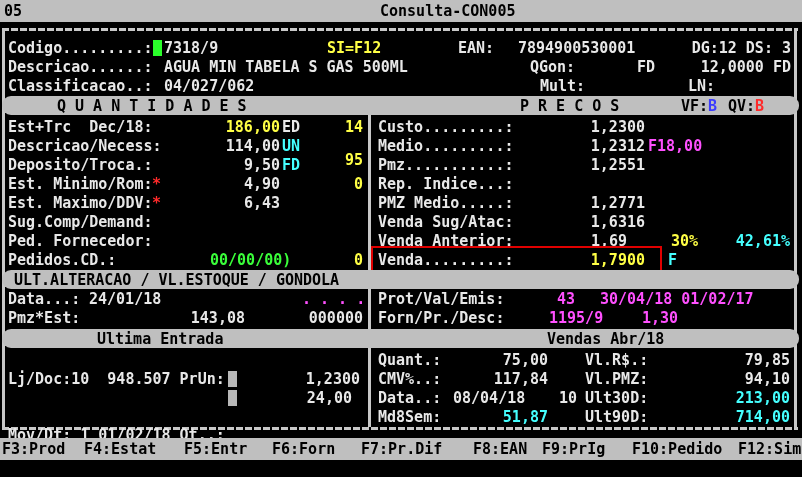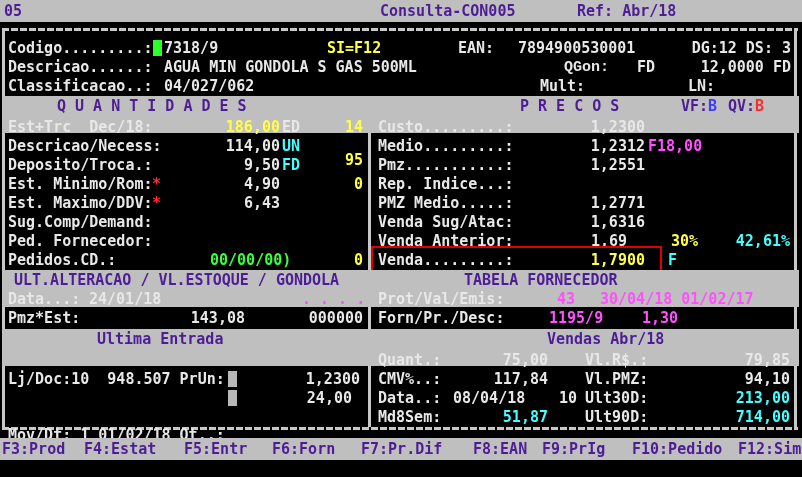--- a/index.html
+++ b/index.html
@@ -3,63 +3,62 @@
 <meta charset="utf-8">
 <style>
   html,body{margin:0;padding:0;background:#000;}
   .screen{
     position:relative;width:802px;height:477px;background:#000;overflow:hidden;
     font-family:"DejaVu Sans Mono", "Liberation Mono", monospace;
     font-size:15px;font-weight:bold;line-height:19px;
   }
   .s{position:absolute;white-space:pre;color:#e8e8e8;}
   .y{color:#ffff45;} .c{color:#45ffff;} .g{color:#3aff3a;} .m{color:#ff50ff;}
-  .rd{color:#ff2a2a;} .bl{color:#3b3bff;} .blk{color:#4c1d95;}
+  .rd{color:#ff2a2a;} .bl{color:#3b3bff;} .blk{color:#000000;}
   .ra{text-align:right;display:inline-block;}
   .bar{position:absolute;left:0;width:802px;background:#bfbfbf;height:22px;}
-  .band{position:absolute;left:2px;width:797px;background:#bfbfbf;height:37px;}
+  .band{position:absolute;left:2px;width:797px;background:#bfbfbf;height:19px;border-radius:9px;}
   .vline{position:absolute;width:3px;background:#c8c8c8;}
   .dash{position:absolute;height:3px;background:repeating-linear-gradient(90deg,#c8c8c8 0 7px,#000 7px 9px);}
   .cursor{position:absolute;width:9px;height:16px;}
   .cur-green{background:#2aff2a;}
   .cur-gray{background:#b8b8b8;}
   .redbox{position:absolute;border:2px solid #e00000;background:transparent;}
   .fbar{position:absolute;left:0;top:438px;width:802px;height:22px;background:#bfbfbf;}
 </style>
 </head>
 <body>
 
 <div class="screen">
 
   <div class="bar" style="top:0;">
     <span class="s blk" style="left:4px;top:2px;">05</span>
     <span class="s blk" style="left:380px;top:2px;">Consulta-CON005</span>
-    <span class="s blk" style="left:577px;top:2px;">Ref: Abr/18</span>
   </div>
 
   <div class="dash" style="left:2px;top:28px;width:796px;"></div>
   <div class="vline" style="left:2px;top:28px;height:402px;"></div>
   <div class="vline" style="left:794px;top:28px;height:402px;"></div>
   <div class="dash" style="left:2px;top:427px;width:796px;"></div>
 
   <div class="vline" style="left:368px;top:115px;height:155px;"></div>
   <div class="vline" style="left:368px;top:289px;height:40px;"></div>
   <div class="vline" style="left:368px;top:348px;height:79px;"></div>
 
   <span class="s" style="left:8px;top:39px;">Codigo.........:</span>
   <div class="cursor cur-green" style="left:153px;top:40px;"></div>
   <span class="s" style="left:164px;top:39px;">7318/9</span>
   <span class="s y" style="left:327px;top:39px;">SI=F12</span>
   <span class="s" style="left:458px;top:39px;">EAN:</span>
   <span class="s" style="left:518px;top:39px;">7894900530001</span>
   <span class="s ra" style="left:660px;top:39px;width:131px;">DG:12 DS: 3</span>
 
   <span class="s" style="left:8px;top:58px;">Descricao......:</span>
-  <span class="s" style="left:164px;top:58px;">AGUA MIN GONDOLA S GAS 500ML</span>
-  <span class="s" style="left:564px;top:58px;font-family:Liberation Mono, monospace;">QGon:</span>
+  <span class="s" style="left:164px;top:58px;">AGUA MIN TABELA S GAS 500ML</span>
+  <span class="s" style="left:530px;top:58px;">QGon:</span>
   <span class="s" style="left:637px;top:58px;">FD</span>
   <span class="s ra" style="left:660px;top:58px;width:131px;">12,0000 FD</span>
 
   <span class="s" style="left:8px;top:77px;">Classificacao..:</span>
   <span class="s" style="left:164px;top:77px;">04/027/062</span>
   <span class="s" style="left:540px;top:77px;">Mult:</span>
   <span class="s" style="left:688px;top:77px;">LN:</span>
 
   <div class="band" style="top:96px;">
     <span class="s blk" style="left:55px;top:1px;">Q U A N T I D A D E S</span>
@@ -123,21 +122,20 @@
   <span class="s y" style="left:671px;top:232px;">30%</span>
   <span class="s c ra" style="left:712px;top:232px;width:78px;">42,61%</span>
 
   <div class="redbox" style="left:371px;top:246px;width:287px;height:23px;"></div>
   <span class="s" style="left:378px;top:251px;">Venda.........:</span>
   <span class="s y ra" style="left:515px;top:251px;width:130px;">1,7900</span>
   <span class="s c" style="left:668px;top:251px;">F</span>
 
   <div class="band" style="top:270px;">
     <span class="s blk" style="left:12px;top:1px;">ULT.ALTERACAO / VL.ESTOQUE / GONDOLA</span>
-    <span class="s blk" style="left:462px;top:1px;">TABELA FORNECEDOR</span>
   </div>
 
   <span class="s" style="left:8px;top:290px;">Data...:</span>
   <span class="s" style="left:89px;top:290px;">24/01/18</span>
   <span class="s m" style="left:302px;top:290px;">. . . .</span>
   <span class="s" style="left:378px;top:290px;">Prot/Val/Emis:</span>
   <span class="s m ra" style="left:515px;top:290px;width:60px;">43</span>
   <span class="s m" style="left:600px;top:290px;">30/04/18 01/02/17</span>
 
   <span class="s" style="left:8px;top:309px;">Pmz*Est:</span>

